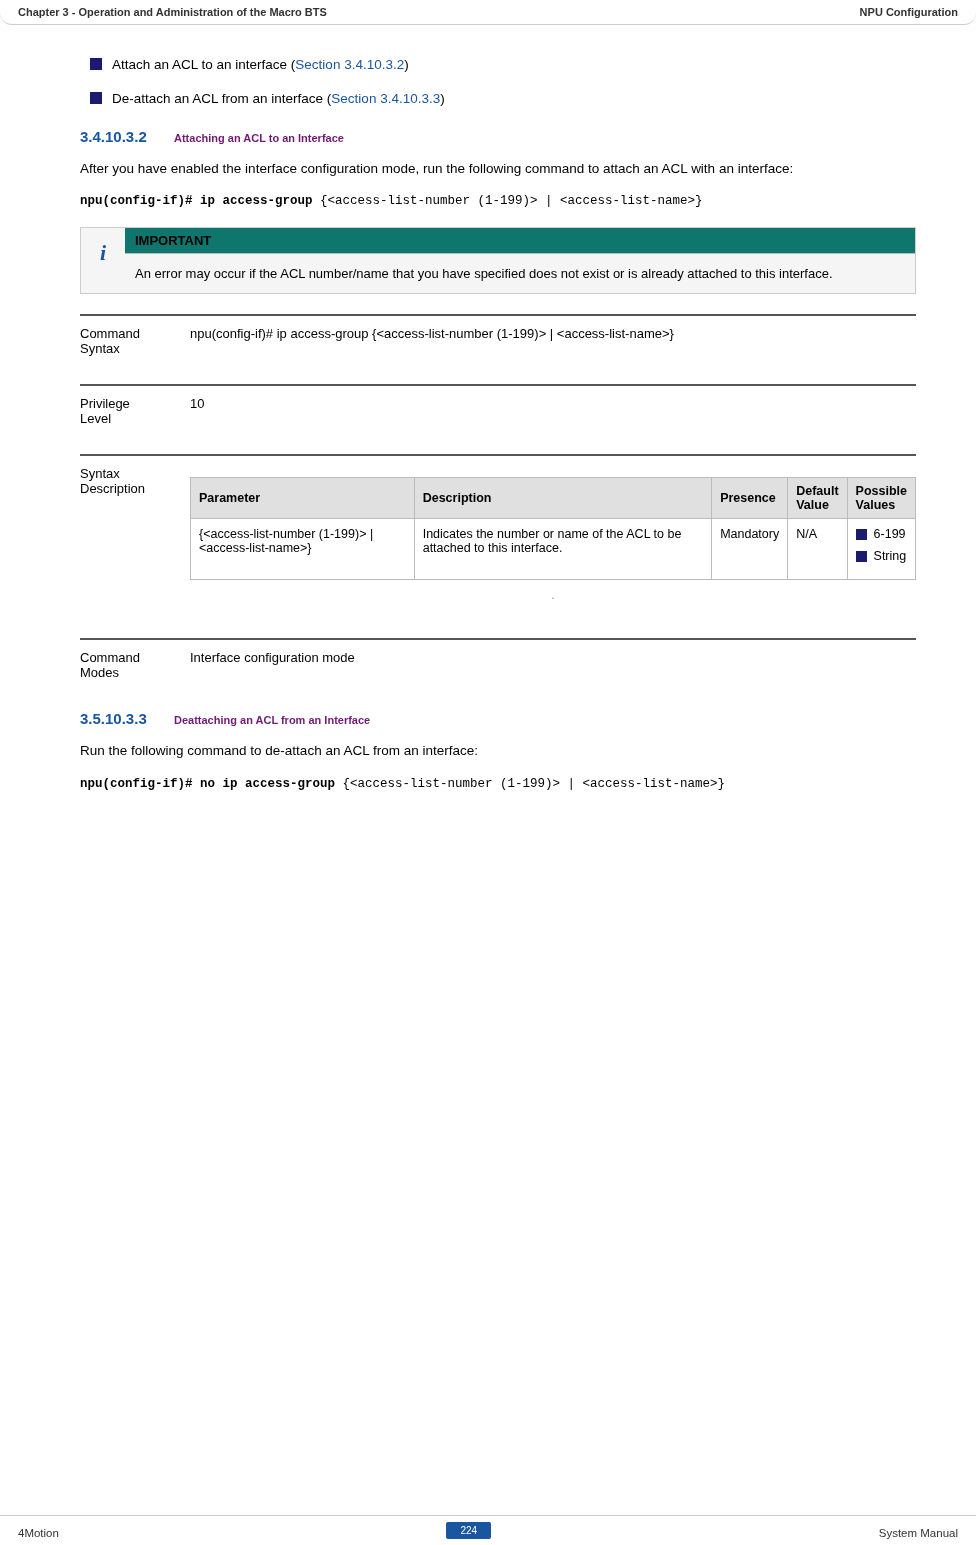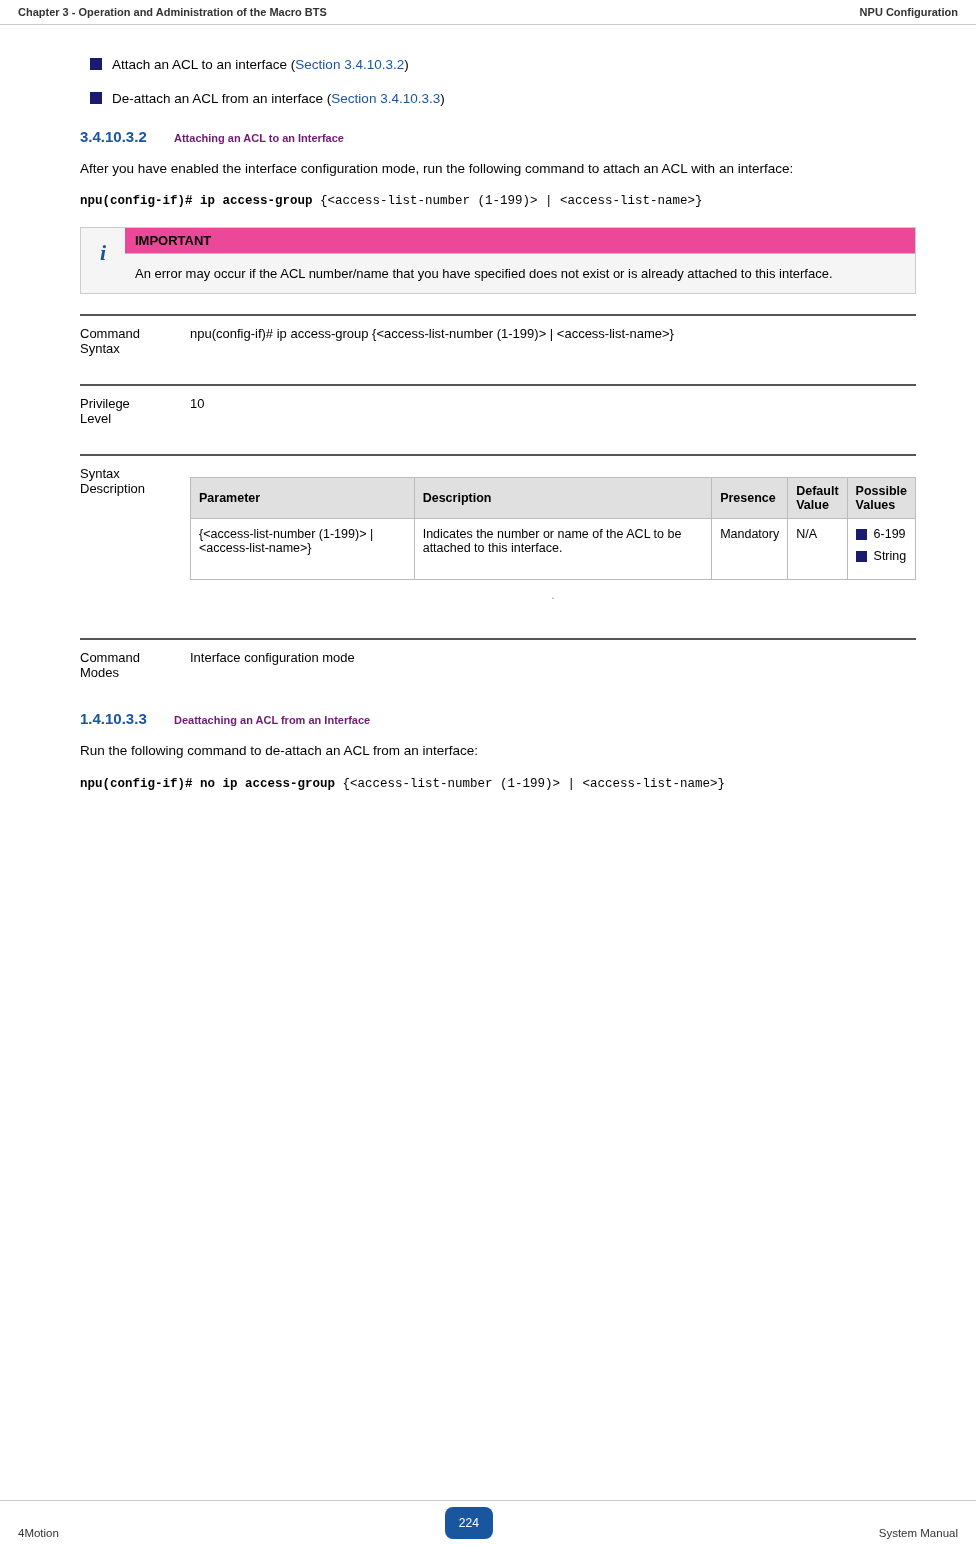--- a/index.html
+++ b/index.html
@@ -14,20 +14,21 @@
     }
 
     .page-header {
       display: flex;
       justify-content: space-between;
       align-items: center;
       padding: 6px 18px;
       border-bottom: 1px solid #ccc;
       font-size: 11px;
       color: #333;
+      border-radius: 12px;
     }
 
     .page-header-left { font-weight: bold; }
     .page-header-right { font-weight: bold; }
 
     .content {
       padding: 30px 60px 30px 80px;
     }
 
     .intro-para {
@@ -122,21 +123,21 @@
       font-style: italic;
       font-family: serif;
     }
 
     .important-content {
       flex: 1;
       padding: 0;
     }
 
     .important-header {
-      background: #ec4899;
+      background: #0f766e;
       font-weight: bold;
       font-size: 13px;
       padding: 5px 10px;
       border-bottom: 1px solid #bbb;
     }
 
     .important-text {
       font-size: 13px;
       padding: 10px 10px;
       line-height: 1.5;
@@ -212,23 +213,23 @@
       bottom: 0;
       left: 0;
       width: 976px;
       font-size: 11.5px;
       color: #333;
     }
 
     .page-num-badge {
       background: #1a56a0;
       color: #fff;
-      padding: 9px 14px;
-      font-size: 12px;
-      border-radius: 8px;
+      padding: 3px 14px;
+      font-size: 10px;
+      border-radius: 2px;
     }
 
     .possible-values-list {
       list-style: none;
       padding: 0;
     }
 
     .possible-values-list li {
       display: flex;
       align-items: flex-start;
@@ -365,21 +366,21 @@
   <table class="info-table">
     <tbody>
         <tr class="info-row">
       <td class="info-label">Command<br>Modes</td>
       <td class="info-value">Interface configuration mode</td>
     </tr>
   </tbody>
     </table>
 
   <div class="section-heading-wrapper" style="margin-top:20px;">
-    <span class="section-number">1.4.10.3.3</span>
+    <span class="section-number">3.5.10.3.3</span>
     <span class="section-title">Deattaching an ACL from an Interface</span>
   </div>
 
   <p class="section-para">Run the following command to de-attach an ACL from an interface:</p>
 
   <div class="code-block">
     <span class="cmd-bold">npu(config-if)# no ip access-group</span><span> {&lt;access-list-number (1-199)&gt; | &lt;access-list-name&gt;}</span>
   </div>
 
 </div>

